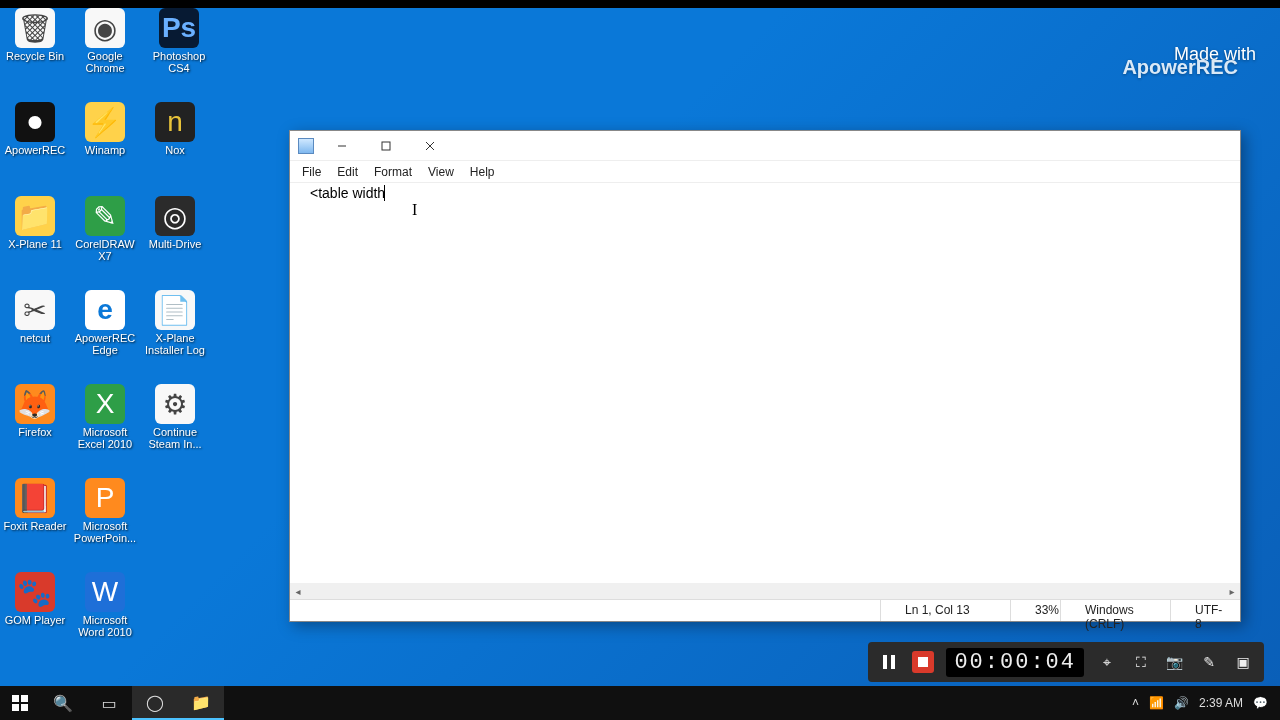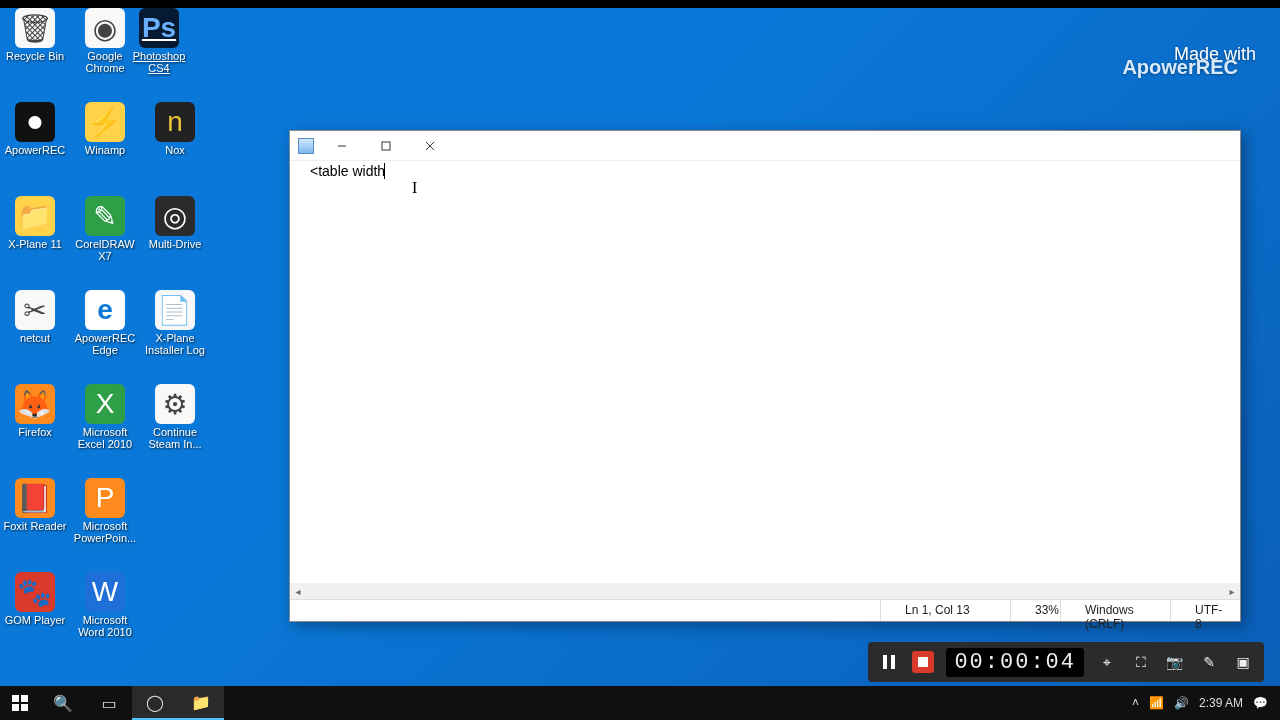--- a/index.html
+++ b/index.html
@@ -173,21 +173,21 @@
 
   <div class="icons-area" id="icons-area">
       <div class="dicon" style="left: 0px; top: 0px;">
         <div class="glyph bg-white">🗑</div>
         <div class="lbl">Recycle Bin</div>
       </div>
       <div class="dicon" style="left: 70px; top: 0px;">
         <div class="glyph bg-white">◉</div>
         <div class="lbl">Google Chrome</div>
       </div>
-      <div class="dicon" style="left: 124px; top: 0px; text-decoration: underline;">
+      <div class="dicon" style="left: 144px; top: 0px;">
         <div class="glyph bg-ps">Ps</div>
         <div class="lbl">Photoshop CS4</div>
       </div>
       <div class="dicon" style="left: 0px; top: 94px;">
         <div class="glyph bg-black">⏺</div>
         <div class="lbl">ApowerREC</div>
       </div>
       <div class="dicon" style="left: 70px; top: 94px;">
         <div class="glyph bg-yellow">⚡</div>
         <div class="lbl">Winamp</div>
@@ -265,20 +265,27 @@
             </svg>
         </div>
         <div class="winbtn close">
           <svg width="10" height="10">
               <line x1="1" y1="1" x2="9" y2="9" stroke="#333" stroke-width="1"></line>
               <line x1="9" y1="1" x2="1" y2="9" stroke="#333" stroke-width="1"></line>
             </svg>
         </div>
       </div>
     </div>
+    <div class="menubar">
+      <div class="menuitem">File</div>
+      <div class="menuitem">Edit</div>
+      <div class="menuitem">Format</div>
+      <div class="menuitem">View</div>
+      <div class="menuitem">Help</div>
+    </div>
     <div class="editor"><span>&lt;table width</span><span class="caret"></span><span class="ibeam" style="left:106px; top:18px;">I</span></div>
     <div class="hscroll">
       <div class="arrow al">◂</div>
       <div class="arrow ar">▸</div>
     </div>
     <div class="statusbar">
       <div class="spacer"></div>
       <div class="cell" style="width:130px">Ln 1, Col 13</div>
       <div class="cell" style="width:50px">33%</div>
       <div class="cell" style="width:110px">Windows (CRLF)</div>

